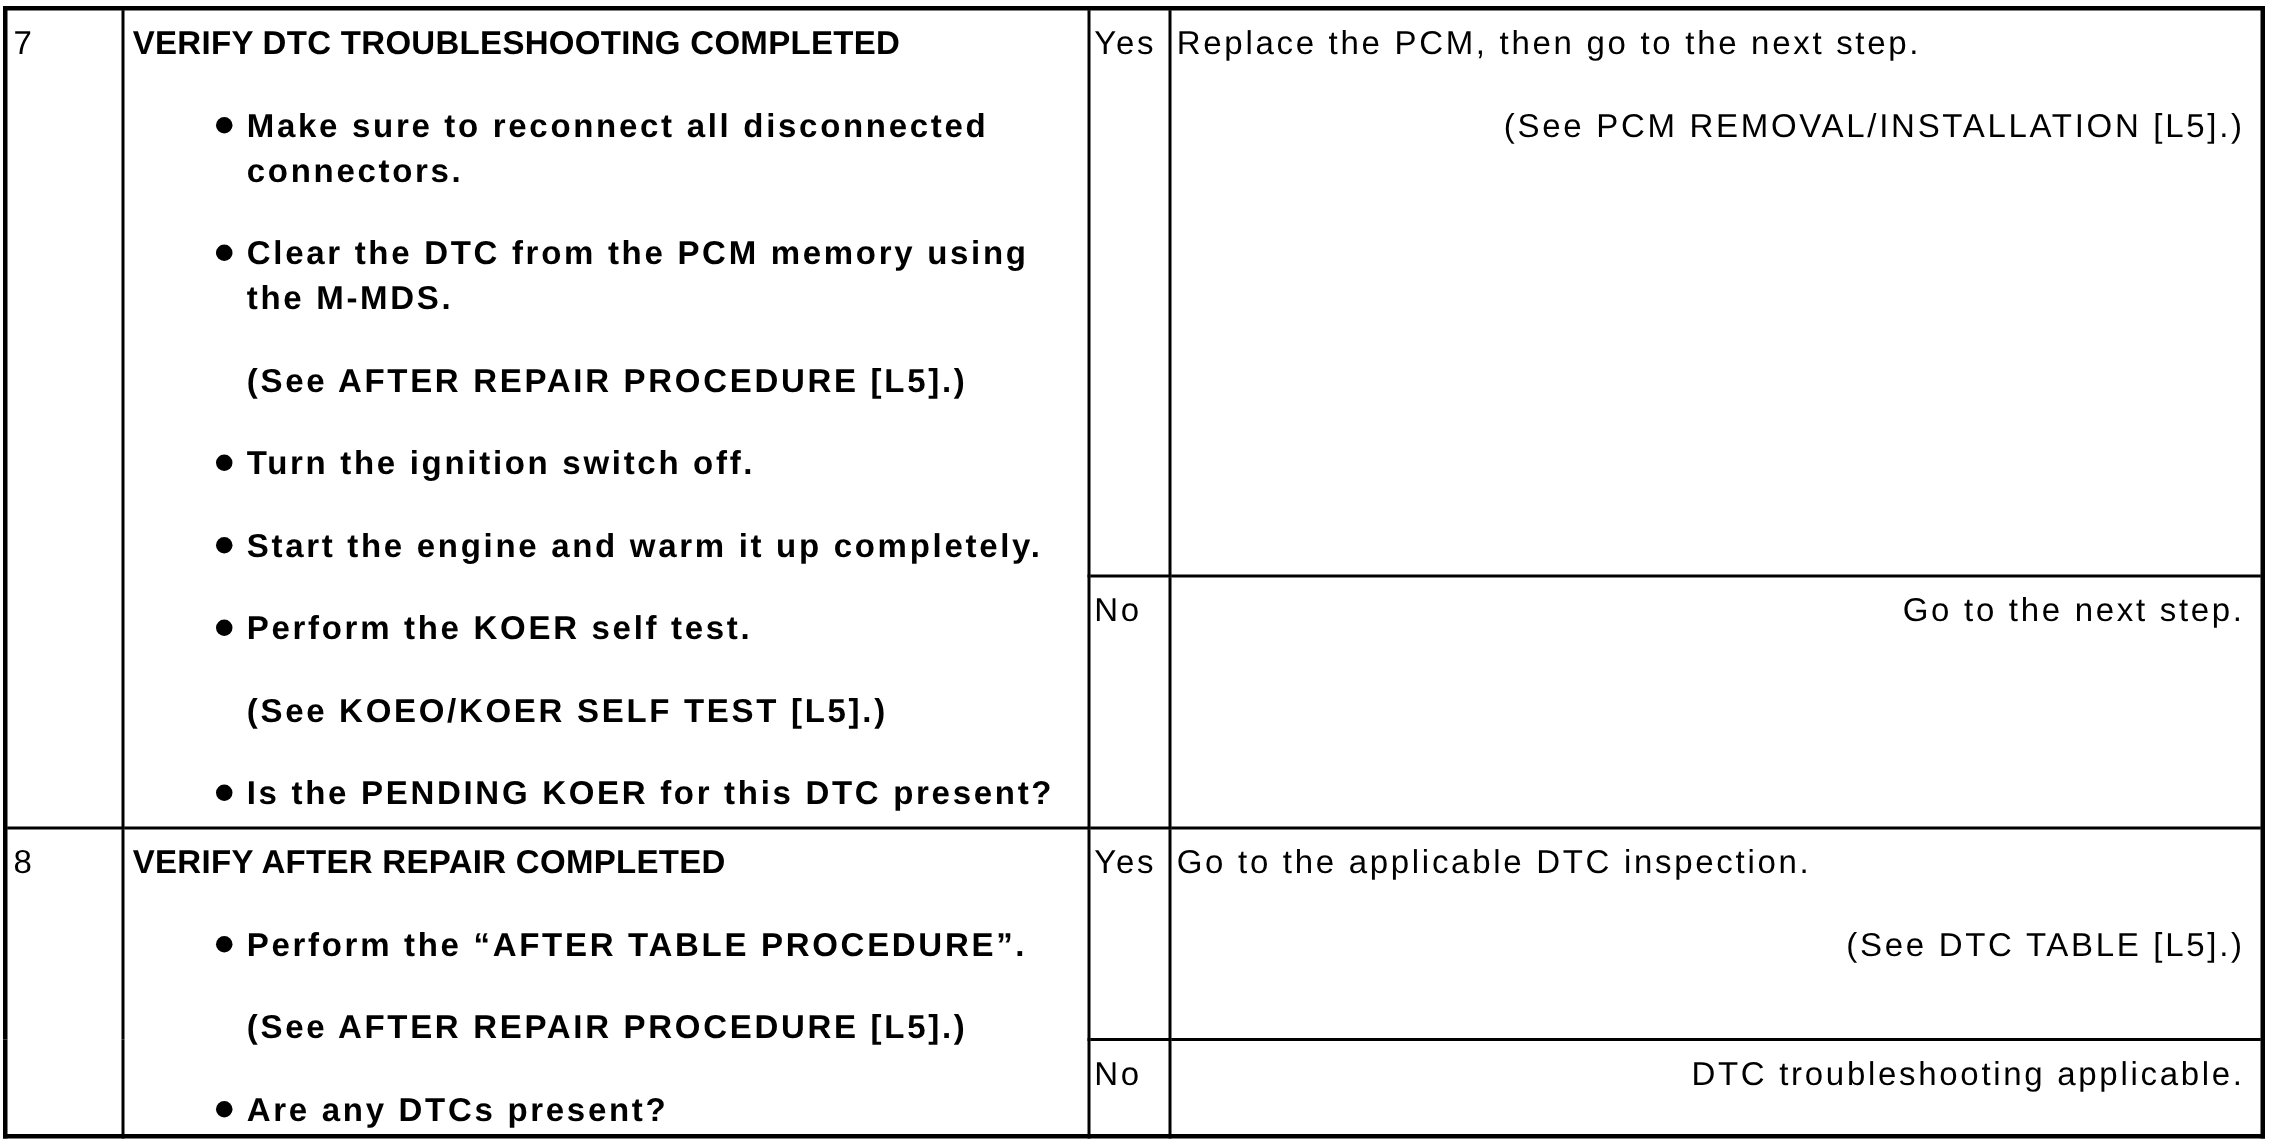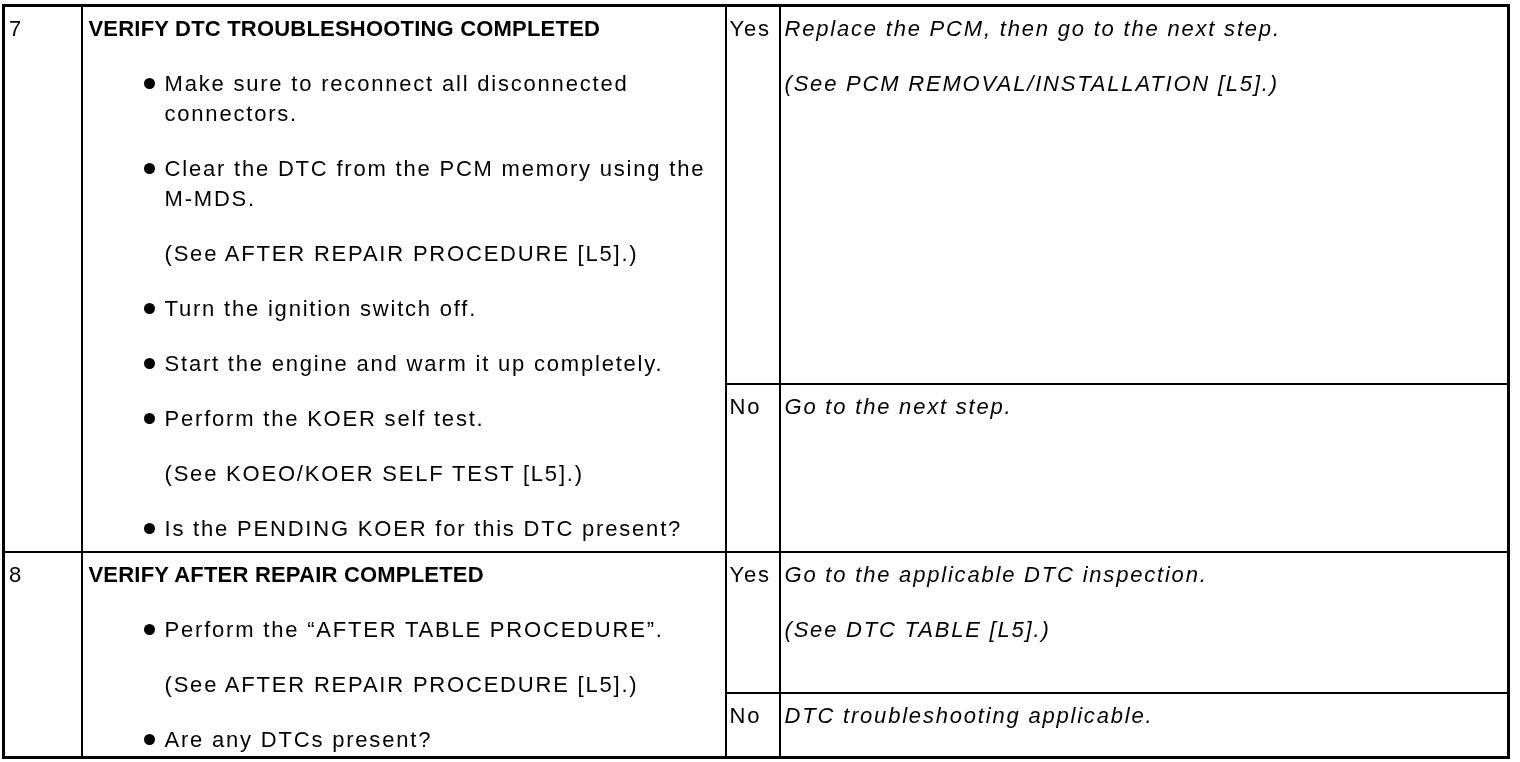--- a/index.html
+++ b/index.html
@@ -33,33 +33,34 @@
   .action-title {
     font-weight: bold;
     letter-spacing: 0.2px;
     margin: 0 0 25px 0;
   }
   .action-item {
     position: relative;
     padding-left: 76px;
     max-width: 636px;
     margin: 0 0 25px 0;
+    font-weight: bold;
   }
   .action-item:last-child { margin-bottom: 0; }
   .bullet-dot {
     position: absolute;
     left: 55px;
     top: 9px;
     width: 11px;
     height: 11px;
     border-radius: 50%;
     background: #000000;
   }
-  .result-line { margin: 0 0 25px 0; max-width: 712px; font-style: italic; }
-  .result-line:last-child { margin-bottom: 0; }
+  .result-line { margin: 0 0 25px 0; max-width: 712px; }
+  .result-line:last-child { margin-bottom: 0; text-align: right; }
 </style>
 </head>
 <body>
 
 <table class="ts-table">
   <colgroup>
     <col style="width:78px">
     <col style="width:644px">
     <col style="width:54px">
     <col style="width:729px">

